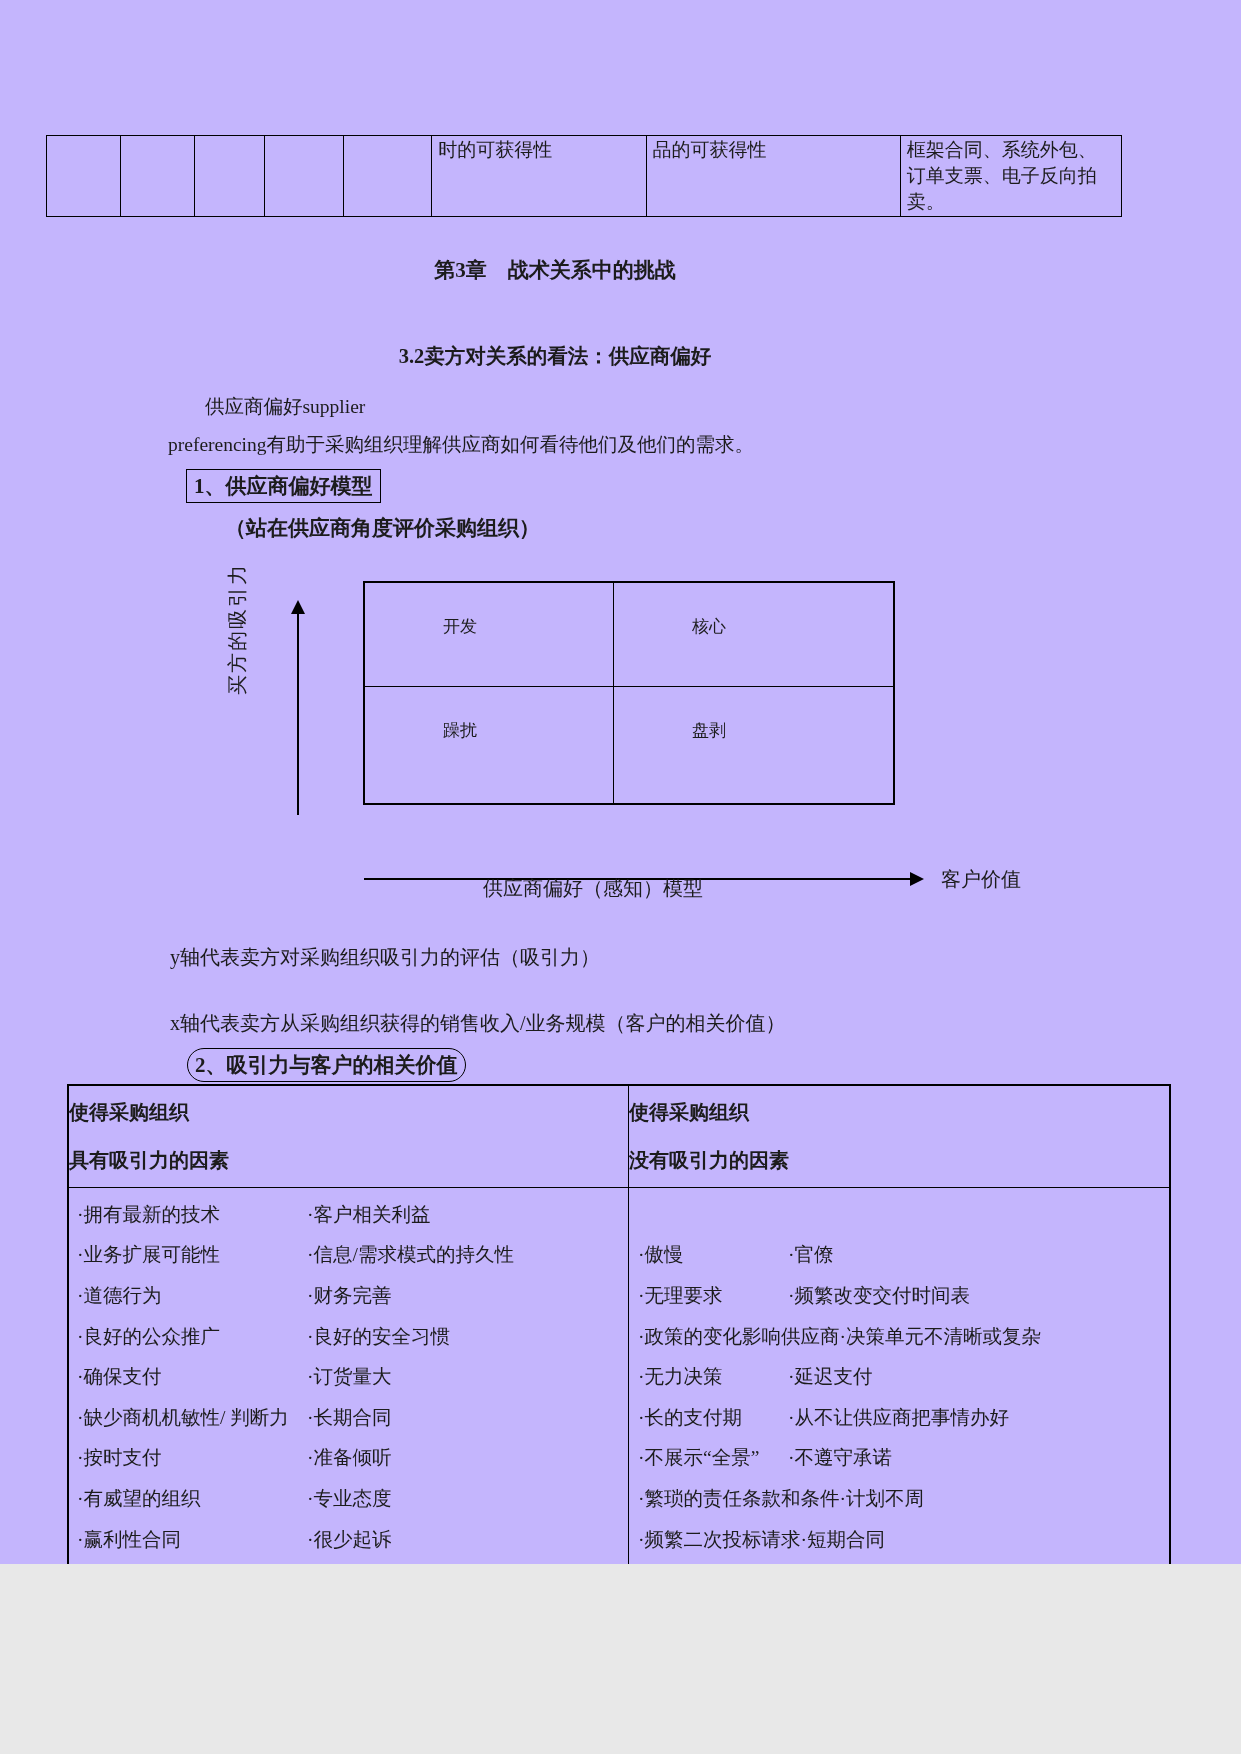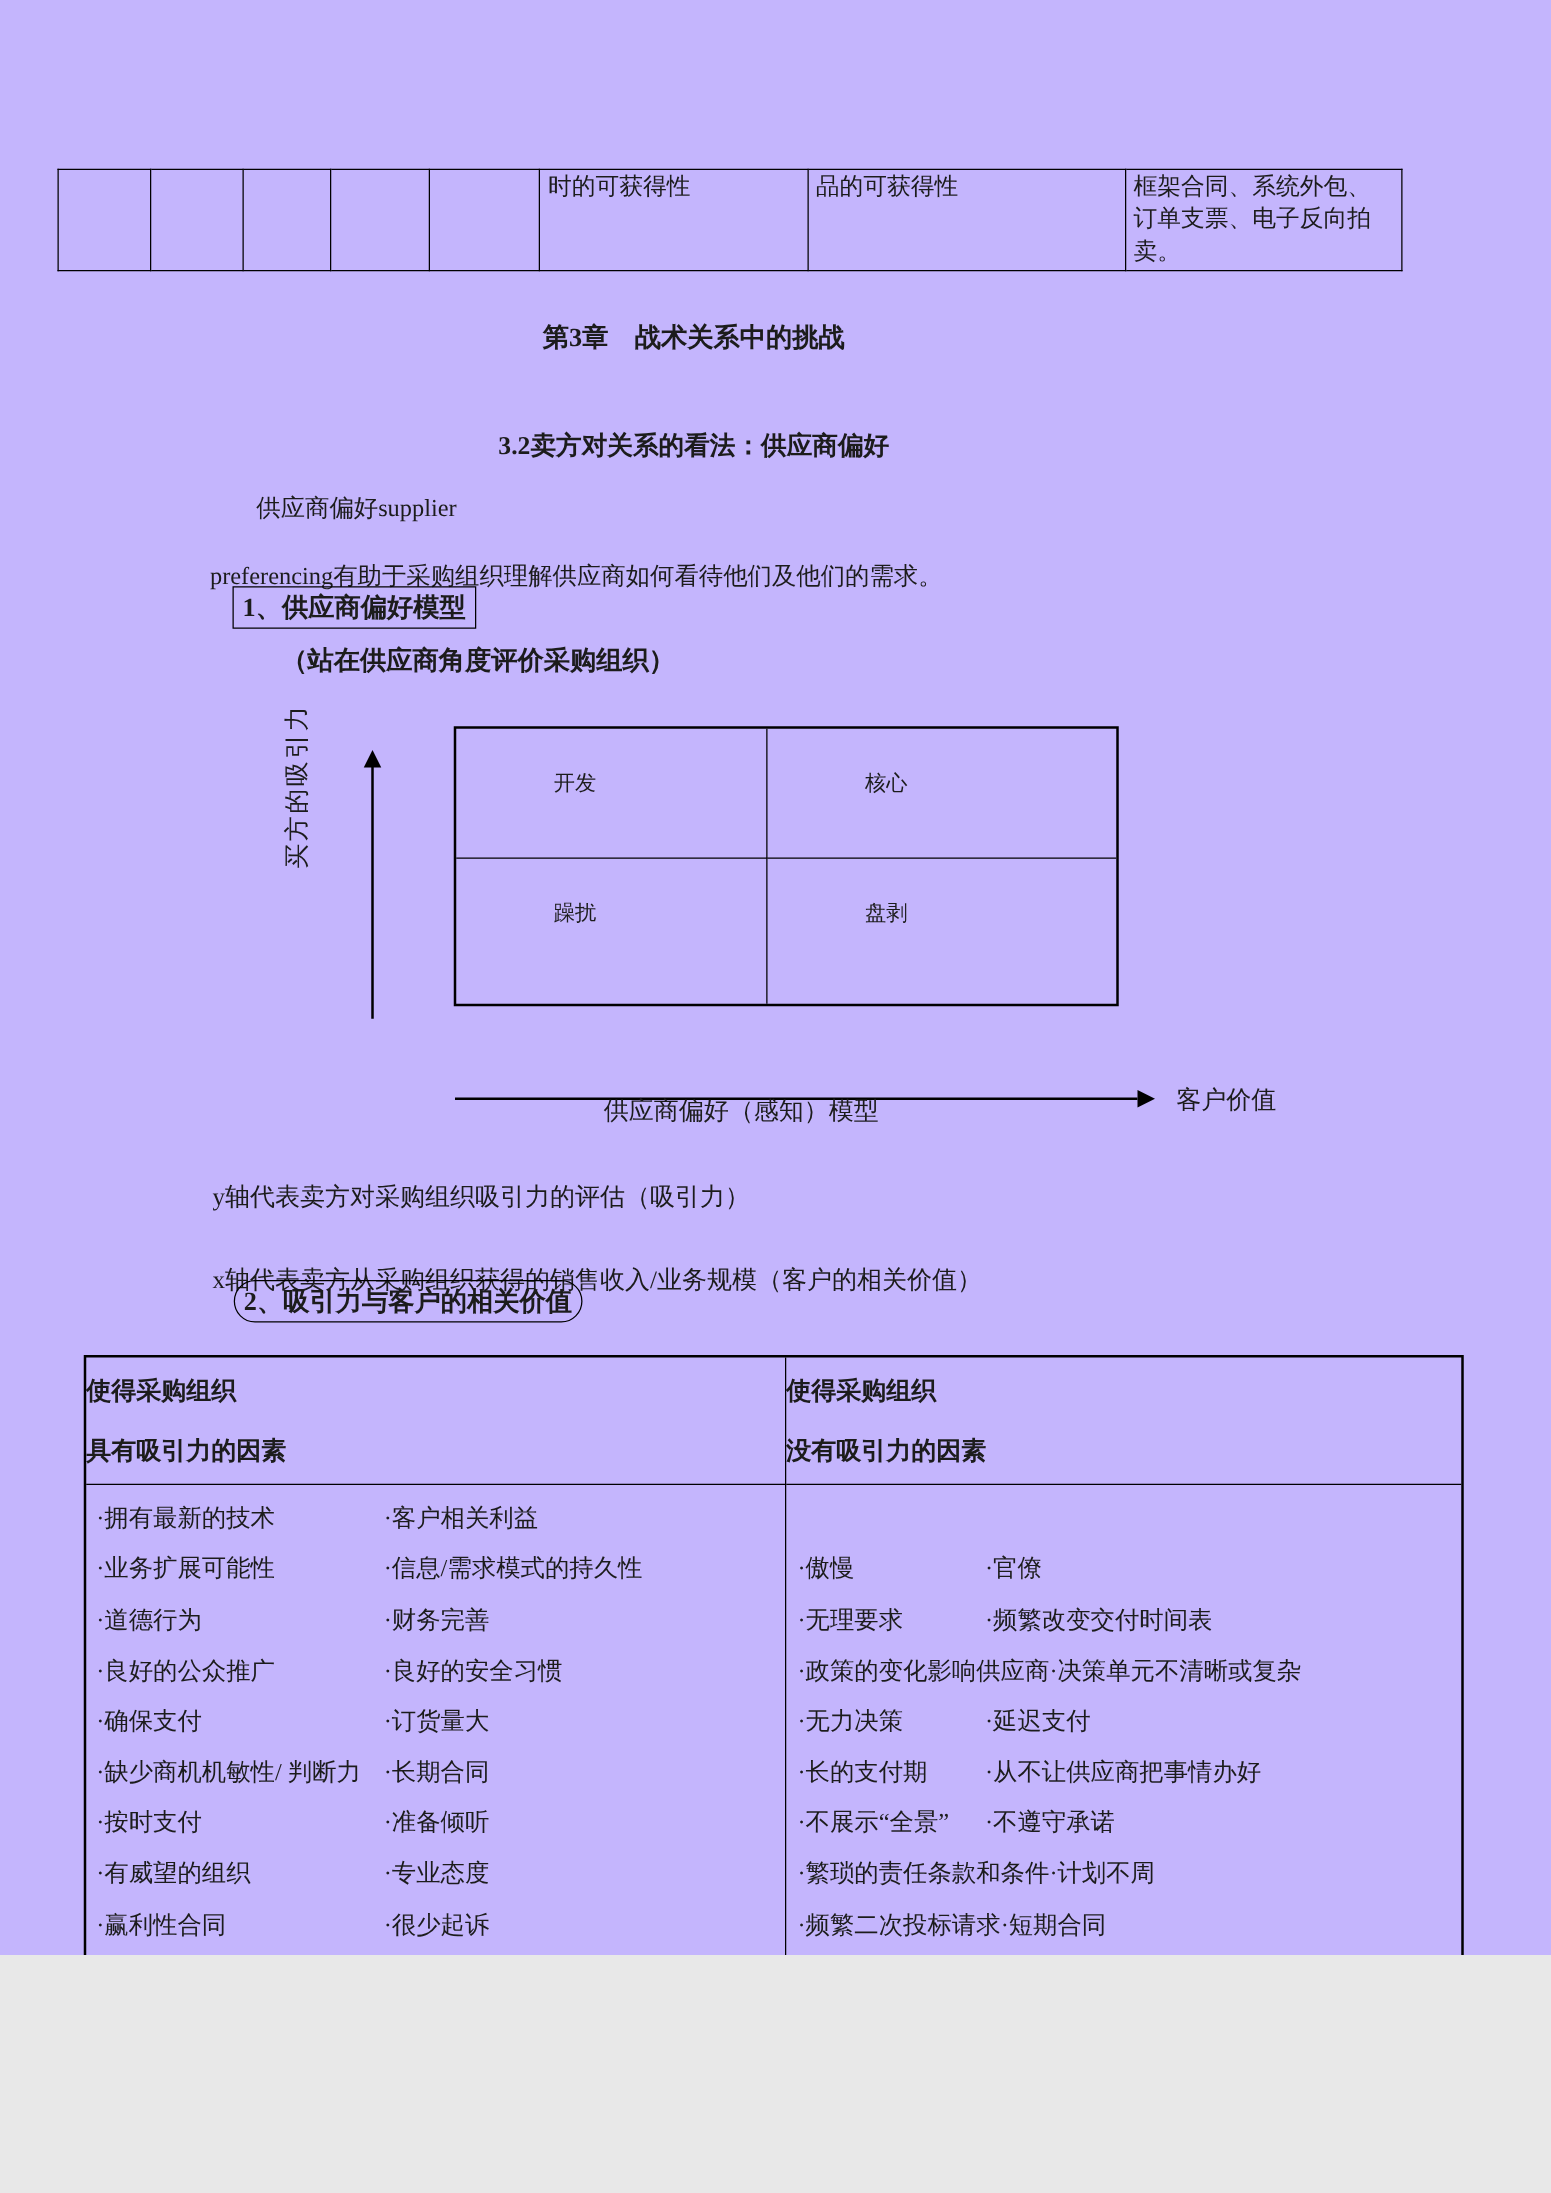--- a/index.html
+++ b/index.html
@@ -33,21 +33,21 @@
   
   .chapter-title {
     left:65px; top:256px; width:980px;
     text-align:center; font-weight:bold; font-size:21px;
   }
   .section-title {
     left:65px; top:342px; width:980px;
     text-align:center; font-weight:bold; font-size:20.5px;
   }
   .intro1 { left:205px; top:393px; }
-  .intro2 { left:168px; top:431px;margin-top:16px; }
+  .intro2 { left:168px; top:431px; }
 
   .boxed {
     border:1px solid #000;
     font-weight:bold;
     font-size:21px;
     padding:2px 7px;
     white-space:nowrap;
   }
   .box1 { left:186px; top:469px; }
   .model-sub { left:225px; top:514px; font-weight:bold; font-size:21px; white-space:nowrap; }
@@ -81,21 +81,21 @@
     left:910px; top:872px; width:0; height:0;
     border-top:7px solid transparent; border-bottom:7px solid transparent;
     border-left:14px solid #000;
   }
   .x-axis-label { left:941px; top:866px; font-size:20px; white-space:nowrap; }
   .matrix-caption { left:483px; top:875px; font-size:20px; white-space:nowrap; }
 
   .note-y { left:170px; top:944px; font-size:20px; white-space:nowrap; }
   .note-x { left:170px; top:1010px; font-size:20px; white-space:nowrap; }
 
-  .box2 { left:187px; top:1024px;border-radius:17px; }
+  .box2 { left:187px; top:1048px;border-radius:17px; }
 
   
   .factors {
     left:67px; top:1084px; width:1104px; height:517px;
     border:2px solid #000; box-sizing:border-box;
     display:flex;
   }
   .fcol { box-sizing:border-box; }
   .fcol.fleft { width:560px; border-right:1px solid #000; }
   .fcol.fright { flex:1; }

